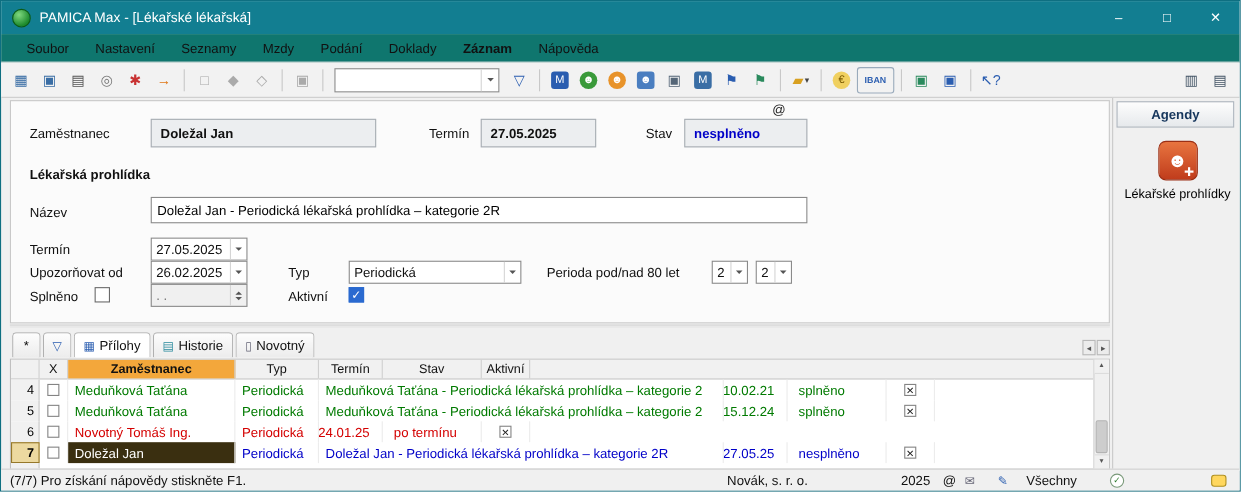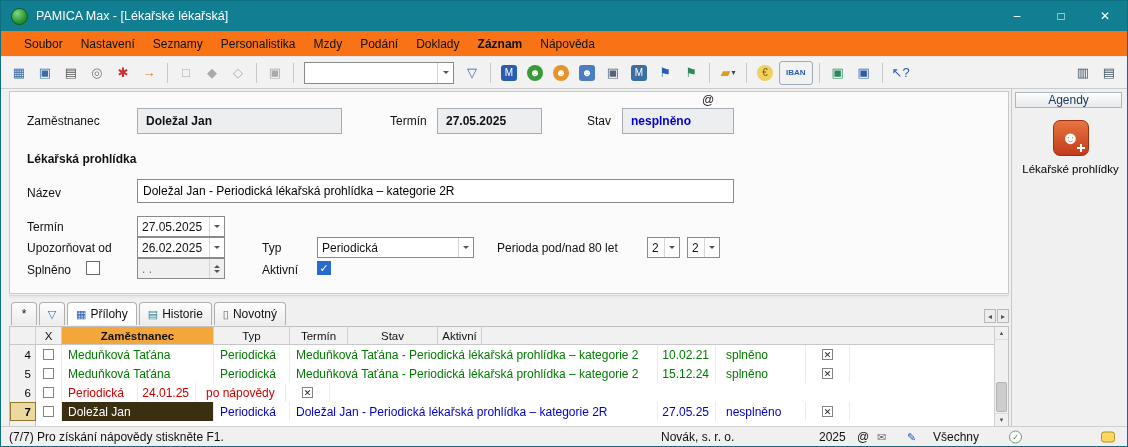--- a/index.html
+++ b/index.html
@@ -10,21 +10,21 @@
     background: #f0f0f0; border: 1px solid #0e6f81; overflow: hidden;
     color:#111;
   }
   
   .titlebar { position:absolute; top:0; left:0; right:0; height:30px; background:#127e91; display:flex; align-items:center; color:#fff; }
   .app-icon { width:17px; height:17px; border-radius:50%; background:radial-gradient(circle at 35% 30%, #7fd87f, #1d8a2d 70%); margin:0 8px 0 10px; display:flex; align-items:center; justify-content:center; color:#fff; font-size:9px; border:1px solid #0c5c14;}
   .title-text { font-size:12.5px; }
   .win-controls { margin-left:auto; display:flex; height:100%; }
   .win-btn { width:44px; height:100%; display:flex; align-items:center; justify-content:center; font-size:12px; }
   
-  .menubar { position:absolute; top:30px; left:0; right:0; height:26px; background:#f97316; display:flex; align-items:center; padding-left:14px; border-bottom:1px solid #e4e4e4; }
+  .menubar { position:absolute; top:30px; left:0; right:0; height:26px; background:#0f766e; display:flex; align-items:center; padding-left:14px; border-bottom:1px solid #e4e4e4;gap:6px; }
   .menu-item { padding:4px 9px; white-space:nowrap; }
   .menu-item.bold { font-weight:bold; }
   
   .toolbar { position:absolute; top:56px; left:0; right:0; height:32px; background:#f2f2f2; border-bottom:1px solid #cccccc; display:flex; align-items:center; padding:0 6px; }
   .toolbar-main { display:flex; align-items:center; gap:2px; }
   .toolbar-right { margin-left:auto; display:flex; align-items:center; gap:2px; }
   .tbtn { width:24px; height:24px; display:flex; align-items:center; justify-content:center; font-size:13px; border-radius:3px; }
   .tbtn.wide { width:auto; padding:0 6px; font-size:8px; font-weight:bold; letter-spacing:0; border:1px solid #9ab; }
   .tbtn .ibox { width:16px; height:16px; display:flex; align-items:center; justify-content:center; font-size:10px; border-radius:3px; }
   .tbtn .ibox.round { border-radius:50%; }
@@ -68,36 +68,36 @@
   .thead { display:flex; height:18px; background:#f1f1f1; border-bottom:1px solid #c8c8c8; font-size:11.5px; }
   .th { display:flex; align-items:center; justify-content:center; border-right:1px solid #cfcfcf; height:100%; }
   .th.hl { background:#f3a73b; font-weight:bold; }
   .c-num{width:26px;} .c-x{width:26px;} .c-zam{width:152px;} .c-typ{width:76px;}
   .c-text{width:368px;} .c-ter{width:58px;} .c-stav{width:90px;} .c-akt{width:44px;} .c-fill{flex:1;border-right:none !important;}
   .trow { display:flex; height:19px; font-size:12px; }
   .trow > div { display:flex; align-items:center; height:100%; border-right:1px solid #ececec; overflow:hidden; white-space:nowrap; }
   .trow .c-num { background:#f1f1f1; justify-content:flex-end; padding-right:4px; border-right:1px solid #c8c8c8; color:#000; font-size:11.5px; }
   .trow .c-x { justify-content:center; }
   .trow .c-zam, .trow .c-typ, .trow .c-text { padding-left:6px; }
-  .trow .c-ter { justify-content:flex-end; padding-right:6px; }
+  .trow .c-ter { justify-content:flex-end; padding-right:11px; }
   .trow .c-stav { padding-left:10px; }
   .trow .c-akt { justify-content:center; }
   .cbx { width:11px; height:11px; border:1px solid #848484; background:#fff; }
   .cbk { width:11px; height:11px; border:1px solid #848484; background:#fff; display:flex; align-items:center; justify-content:center; font-size:9px; color:#222; }
   .trow.selected .c-zam { background:#3a2f10; color:#fff; }
   .trow.selected .c-num { background:#ecd9a0; border:1px solid #96782a; font-weight:bold; }
   
   .vscroll { position:absolute; right:0; top:0; bottom:0; width:14px; background:#f0f0f0; border-left:1px solid #d0d0d0; }
   .varrow { position:absolute; left:0; right:0; height:13px; display:flex; align-items:center; justify-content:center; font-size:6px; color:#555; background:#f0f0f0; }
   .varrow.up { top:0; border-bottom:1px solid #dcdcdc; }
   .varrow.down { bottom:0; border-top:1px solid #dcdcdc; }
   .vthumb { position:absolute; left:1px; right:1px; bottom:14px; height:30px; background:#cdcdcd; border:1px solid #b4b4b4; border-radius:2px; }
   
   .sidebar { position:absolute; top:88px; left:1010px; width:118px; height:339px; background:#f0f0f0; border-left:1px solid #c8c8c8; }
-  .agendy-header { margin:3px 7px 0 3px; height:16px; border:1px solid #aeb6bf; background:linear-gradient(#fdfdfd,#e6e9ec); display:flex; align-items:center; justify-content:center; font-weight:normal; color:#16365c; }
+  .agendy-header { margin:3px 7px 0 3px; height:24px; border:1px solid #aeb6bf; background:linear-gradient(#fdfdfd,#e6e9ec); display:flex; align-items:center; justify-content:center; font-weight:bold; color:#16365c; }
   .agenda-item { margin-top:12px; display:flex; flex-direction:column; align-items:center; gap:7px; }
   .agenda-icon { width:36px; height:36px; border-radius:7px; background:linear-gradient(#e8743f,#c03c1c); border:1px solid #9c2f14; display:flex; align-items:center; justify-content:center; color:#fff; font-size:18px; position:relative; }
   .agenda-icon::after { content:""; position:absolute; right:3px; bottom:3px; width:8px; height:8px; background:
     linear-gradient(#fff,#fff) center/8px 2px no-repeat,
     linear-gradient(#fff,#fff) center/2px 8px no-repeat; }
   .agenda-label { font-size:11.5px; text-align:center; color:#000; }
   
   .statusbar { position:absolute; left:0; right:0; bottom:0; height:20px; background:#f0f0f0; border-top:1px solid #cfcfcf; font-size:12px; }
   .sb-item { position:absolute; top:50%; transform:translateY(-50%); white-space:nowrap; }
   .sb-icon { font-size:11px; }
@@ -116,21 +116,20 @@
       <span class="win-btn">–</span>
       <span class="win-btn">□</span>
       <span class="win-btn">✕</span>
     </span>
   </div>
 
   <div class="menubar">
     <span class="menu-item">Soubor</span>
     <span class="menu-item">Nastavení</span>
     <span class="menu-item">Seznamy</span>
-    <span class="menu-item">Personalistika</span>
     <span class="menu-item">Mzdy</span>
     <span class="menu-item">Podání</span>
     <span class="menu-item">Doklady</span>
     <span class="menu-item bold">Záznam</span>
     <span class="menu-item">Nápověda</span>
   </div>
 
   <div class="toolbar">
     <span class="toolbar-main">
         <span class="tbtn" style="color: rgb(58, 110, 165);">▦</span>
@@ -329,23 +328,24 @@
       <div class="c-akt">
               <span class="cbk">✕</span>
             </div>
       <div class="c-fill"></div>
     </div>
           <div class="trow" style="color: rgb(212, 0, 0);">
       <div class="c-num">6</div>
       <div class="c-x">
               <span class="cbx"></span>
             </div>
+      <div class="c-zam">Novotný Tomáš Ing.</div>
       <div class="c-typ">Periodická</div>
       <div class="c-ter">24.01.25</div>
-      <div class="c-stav">po nápovědy</div>
+      <div class="c-stav">po termínu</div>
       <div class="c-akt">
               <span class="cbk">✕</span>
             </div>
       <div class="c-fill"></div>
     </div>
           <div class="trow selected" style="color: rgb(0, 0, 200);">
       <div class="c-num">7</div>
       <div class="c-x">
               <span class="cbx"></span>
             </div>

